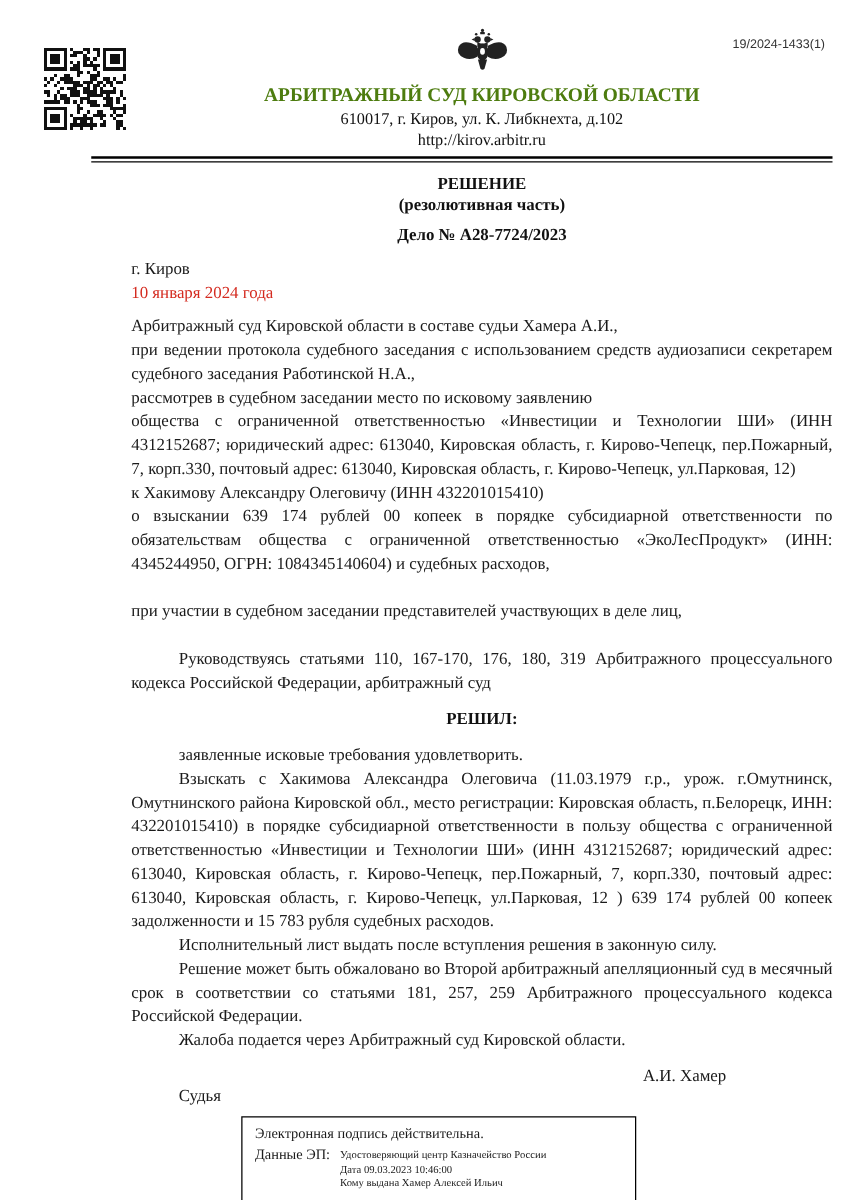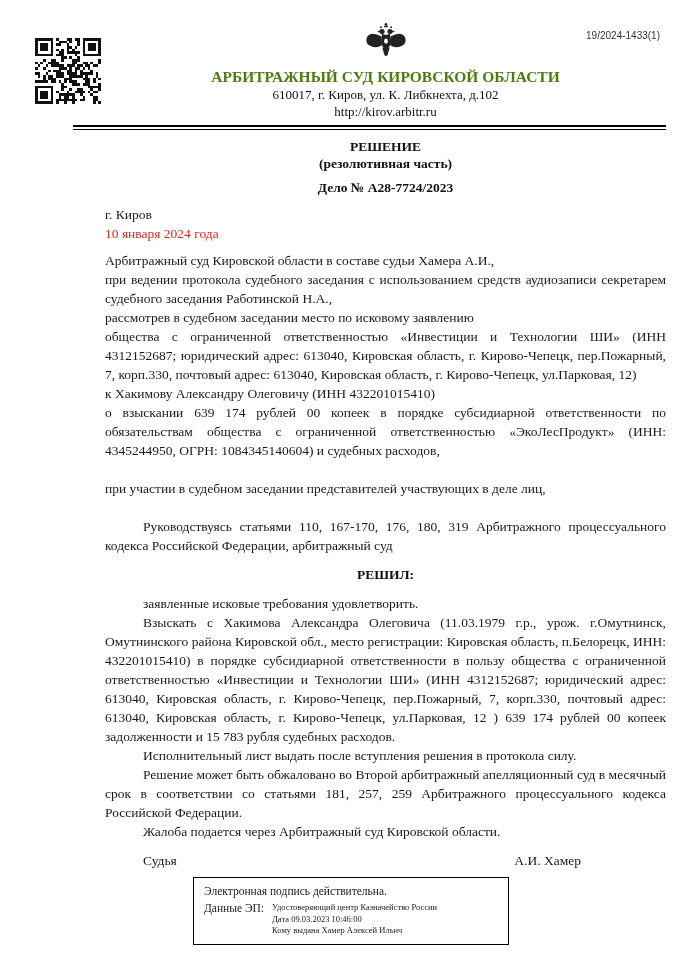--- a/index.html
+++ b/index.html
@@ -77,21 +77,21 @@
     margin: 10px 0 10px 0;
     color: #111;
   }
   .sig-row {
     display: flex;
     justify-content: space-between;
     margin-top: 10px;
     font-size: 13.5px;
     line-height: 19px;
   }
-  .sig-role { margin-left: 38px; }
+  .sig-role { margin-left: 38px; margin-top: 16px; }
   .sig-name { margin-right: 85px; }
   .stamp {
     margin-left: 88px;
     margin-top: 7px;
     width: 296px;
     border: 1px solid #000;
     padding: 6px 8px 7px 10px;
   }
   .stamp-line1 { font-size: 11.5px; line-height: 15px; }
   .stamp-row { display: flex; margin-top: 3px; }
@@ -460,21 +460,21 @@
     <p class="bp">о взыскании 639 174 рублей 00 копеек в порядке субсидиарной ответственности по обязательствам общества с ограниченной ответственностью «ЭкоЛесПродукт» (ИНН: 4345244950, ОГРН: 1084345140604) и судебных расходов,</p>
 
     <p class="bp gap-above">при участии в судебном заседании представителей участвующих в деле лиц,</p>
 
     <p class="bp gap-above indent">Руководствуясь статьями 110, 167-170, 176, 180, 319 Арбитражного процессуального кодекса Российской Федерации, арбитражный суд</p>
 
     <div class="resolved">РЕШИЛ:</div>
 
     <p class="bp indent">заявленные исковые требования удовлетворить.</p>
     <p class="bp indent">Взыскать с Хакимова Александра Олеговича (11.03.1979 г.р., урож. г.Омутнинск, Омутнинского района Кировской обл., место регистрации: Кировская область, п.Белорецк, ИНН: 432201015410) в порядке субсидиарной ответственности в пользу общества с ограниченной ответственностью «Инвестиции и Технологии ШИ» (ИНН 4312152687; юридический адрес: 613040, Кировская область, г. Кирово-Чепецк, пер.Пожарный, 7, корп.330, почтовый адрес: 613040, Кировская область, г. Кирово-Чепецк, ул.Парковая, 12 ) 639 174 рублей 00 копеек задолженности и 15 783 рубля судебных расходов.</p>
-    <p class="bp indent">Исполнительный лист выдать после вступления решения в протокола силу.</p>
+    <p class="bp indent">Исполнительный лист выдать после вступления решения в законную силу.</p>
     <p class="bp indent">Решение может быть обжаловано во Второй арбитражный апелляционный суд в месячный срок в соответствии со статьями 181, 257, 259 Арбитражного процессуального кодекса Российской Федерации.</p>
     <p class="bp indent">Жалоба подается через Арбитражный суд Кировской области.</p>
 
     <div class="sig-row">
       <span class="sig-role">Судья</span>
       <span class="sig-name">А.И. Хамер</span>
     </div>
 
     <div class="stamp">
       <div class="stamp-line1">Электронная подпись действительна.</div>

